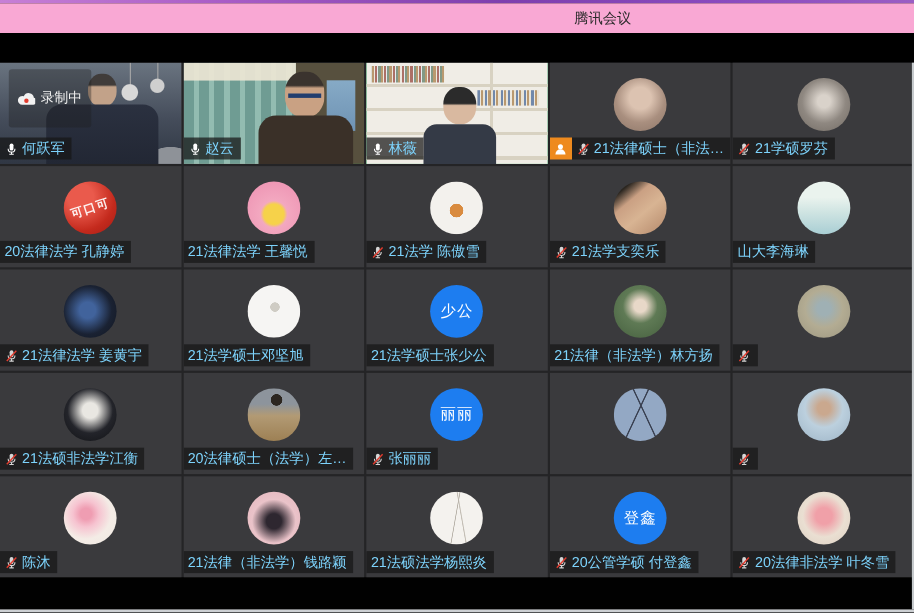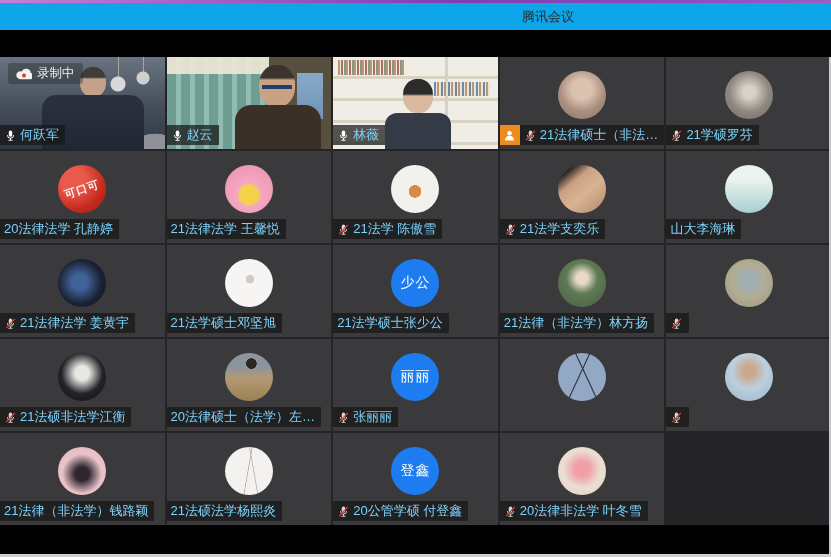--- a/index.html
+++ b/index.html
@@ -2,21 +2,21 @@
 <html><head>
 <meta charset="utf-8">
 <style>
   html,body{margin:0;padding:0;background:#000;}
   #app{position:relative;width:831px;height:557px;overflow:hidden;background:#000;
        font-family:"Liberation Sans","DejaVu Sans",sans-serif;}
 
   
   .top-border{position:absolute;left:0;top:0;width:831px;height:3px;
     background:linear-gradient(90deg,#c77fd6 0%,#a85cc6 25%,#7e3fae 55%,#8a4bbf 80%,#9a5ec4 100%);}
-  .titlebar{position:absolute;left:0;top:3px;width:831px;height:44px;background:#0ea5e9;}
+  .titlebar{position:absolute;left:0;top:3px;width:831px;height:44px;background:#f9a8d4;}
   .title-text{position:absolute;left:548px;top:0;transform:translateX(-50%);
     height:27px;line-height:27px;font-size:13px;color:#2b2b2b;white-space:nowrap;}
   .black-strip{position:absolute;left:0;top:30px;width:831px;height:27px;background:#000;}
   .bottom-black{position:absolute;left:0;top:525px;width:831px;height:29px;background:#010101;}
   .bottom-line{position:absolute;left:0;top:554px;width:831px;height:3px;background:#cdd0d3;}
   .right-line{position:absolute;right:0;top:57px;width:2px;height:497px;background:#c6cacd;}
 
   
   .grid{position:absolute;left:0;top:57px;width:831px;height:468px;display:grid;
     grid-template-columns:repeat(5,1fr);grid-template-rows:repeat(5,1fr);gap:2px;background:#242426;}
@@ -88,21 +88,21 @@
      background:repeating-linear-gradient(90deg,#b08a5a 0 2px,#ece8de 2px 3px,#a05a50 3px 5px,#e6ecf2 5px 6px,#6f8a74 6px 8px);}
   .scene-linwei .p2{right:8px;top:25px;width:56px;height:14px;opacity:.85;
      background:repeating-linear-gradient(90deg,#5a76a0 0 2px,#ece8de 2px 3px,#b08a5a 3px 5px,#e8e2d4 5px 7px);}
   .scene-linwei .head{left:70px;top:22px;width:30px;height:34px;border-radius:46%;
      background:linear-gradient(180deg,#2b2b2b 0 44%,#d9b9a0 50%);}
   .scene-linwei .torso{left:52px;top:56px;width:66px;height:36px;border-radius:12px 12px 0 0;
      background:#343a46;}
 
   
   .rec-badge{position:absolute;left:8px;top:6px;display:flex;align-items:center;gap:5px;
-     padding:2px 8px;border-radius:3px;background:rgba(30,30,30,.35);color:#f0f0f0;font-size:12.5px;}
+     padding:18px 8px;border-radius:3px;background:rgba(30,30,30,.35);color:#f0f0f0;font-size:12.5px;}
   .name-row{position:absolute;left:0;bottom:4px;display:flex;align-items:stretch;max-width:100%;}
   .member-badge{width:20px;height:20px;background:#ee8a1e;display:flex;align-items:center;
      justify-content:center;flex:0 0 20px;}
   .name-label{display:flex;align-items:center;gap:3px;background:rgba(22,22,22,.72);
      height:20px;padding:0 6px 0 4px;color:#7dd3fc;font-size:13px;white-space:nowrap;overflow:hidden;}
   .mic{display:flex;align-items:center;flex:0 0 auto;}
 </style>
 </head>
 <body>
 
@@ -511,20 +511,42 @@
                 <path d="M12 14.5a3.2 3.2 0 0 0 3.2-3.2V5.8a3.2 3.2 0 0 0-6.4 0v5.5A3.2 3.2 0 0 0 12 14.5z" fill="#d6d6d6"></path>
                 <path d="M6.3 11.3a5.7 5.7 0 0 0 11.4 0" fill="none" stroke="#d6d6d6" stroke-width="1.8"></path>
                 <path d="M12 17v3.2M8.3 20.8h7.4" stroke="#d6d6d6" stroke-width="1.8"></path>
                 <line x1="4" y1="20.5" x2="20" y2="3.5" stroke="#e23b2e" stroke-width="2.4"></line>
               </svg>
         </span>
       </span>
     </div>
   </div>
 
+  <div class="tile">
+
+    <div class="avatar av-roses">
+      
+    </div>
+
+    <div class="name-row">
+
+      <span class="name-label">
+
+        <span class="mic mic-muted">
+          <svg width="13" height="15" viewBox="0 0 24 24">
+                <path d="M12 14.5a3.2 3.2 0 0 0 3.2-3.2V5.8a3.2 3.2 0 0 0-6.4 0v5.5A3.2 3.2 0 0 0 12 14.5z" fill="#d6d6d6"></path>
+                <path d="M6.3 11.3a5.7 5.7 0 0 0 11.4 0" fill="none" stroke="#d6d6d6" stroke-width="1.8"></path>
+                <path d="M12 17v3.2M8.3 20.8h7.4" stroke="#d6d6d6" stroke-width="1.8"></path>
+                <line x1="4" y1="20.5" x2="20" y2="3.5" stroke="#e23b2e" stroke-width="2.4"></line>
+              </svg>
+        </span>
+        <span class="pname">陈沐</span>
+      </span>
+    </div>
+  </div>
 
   <div class="tile">
 
     <div class="avatar av-girl-pink">
       
     </div>
 
     <div class="name-row">
 
       <span class="name-label">

